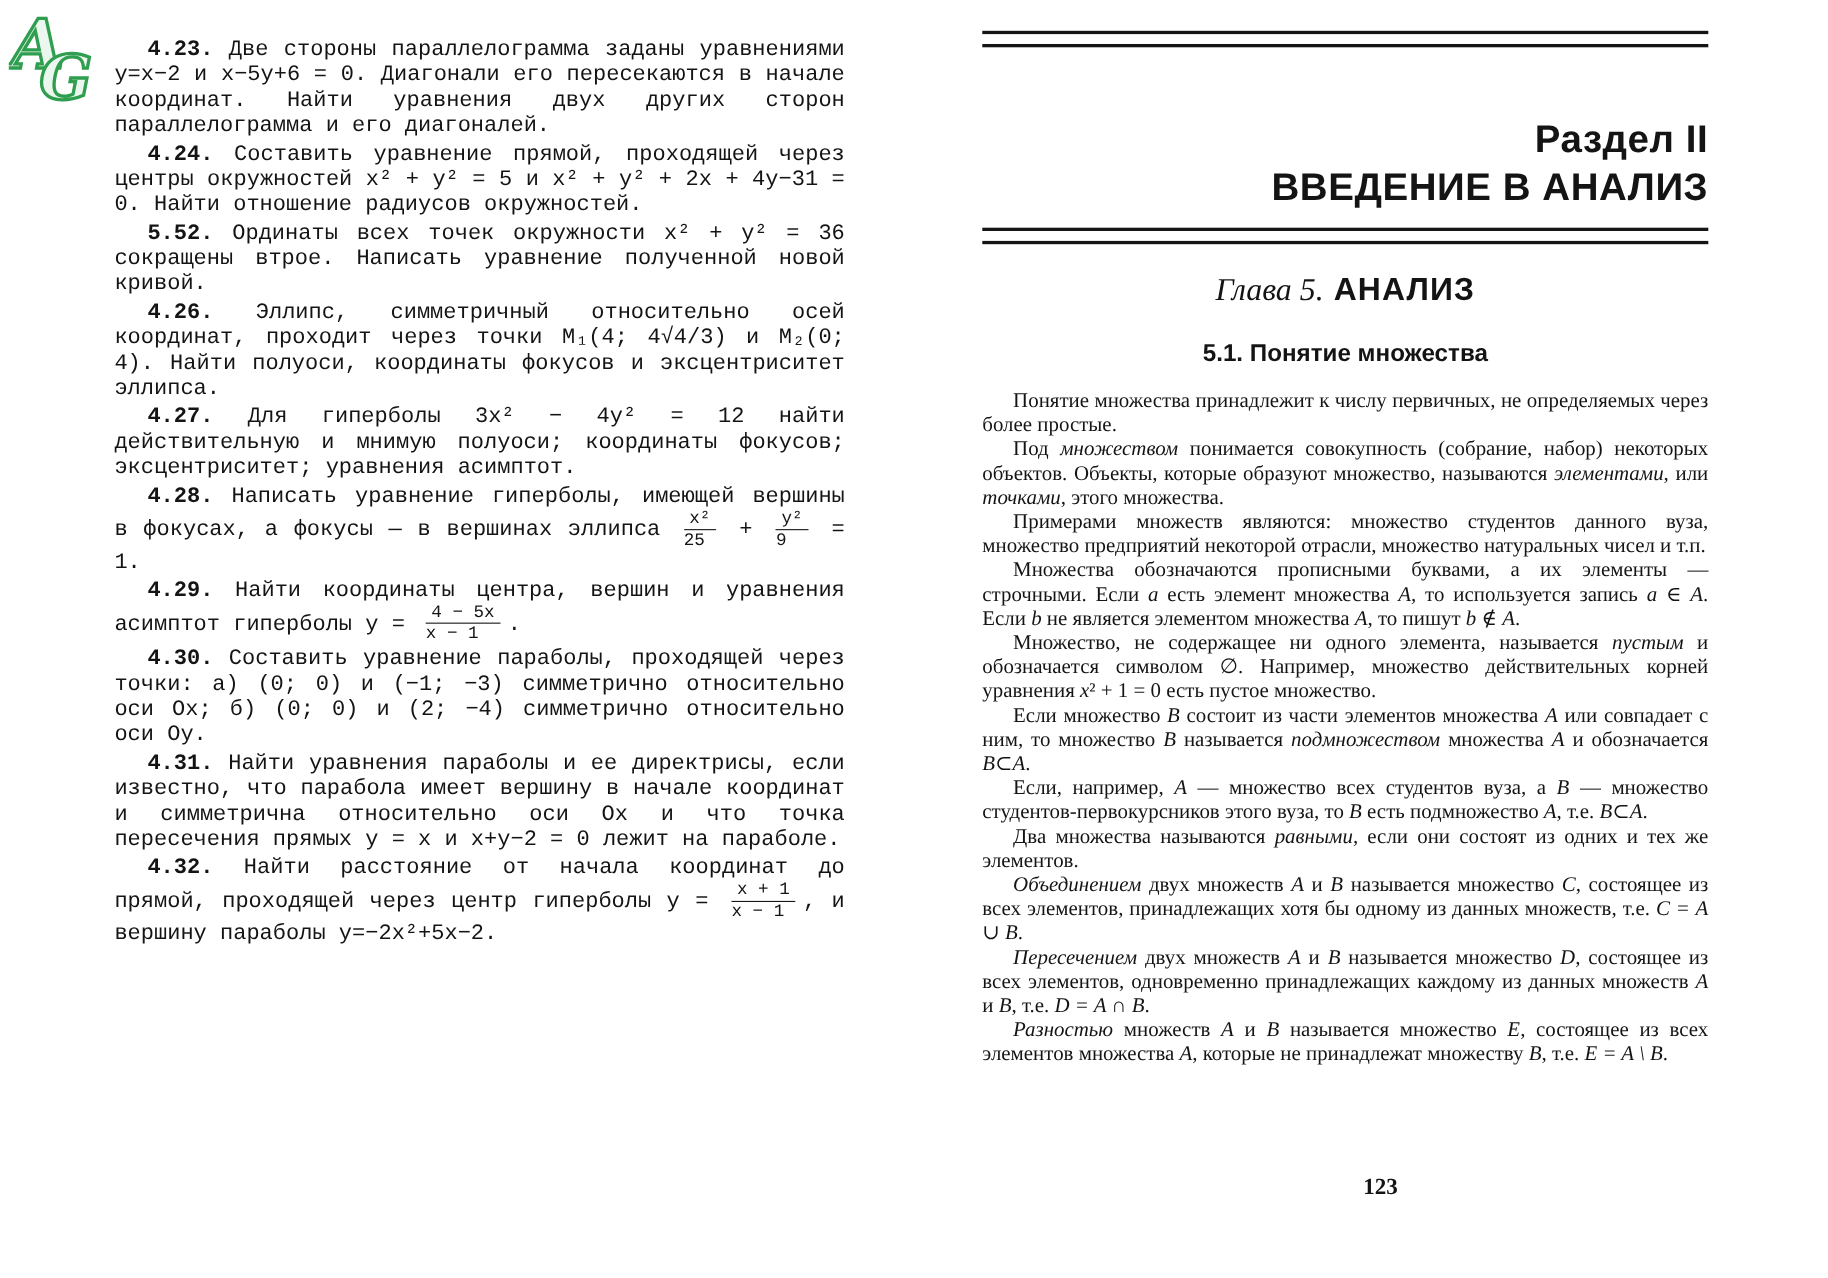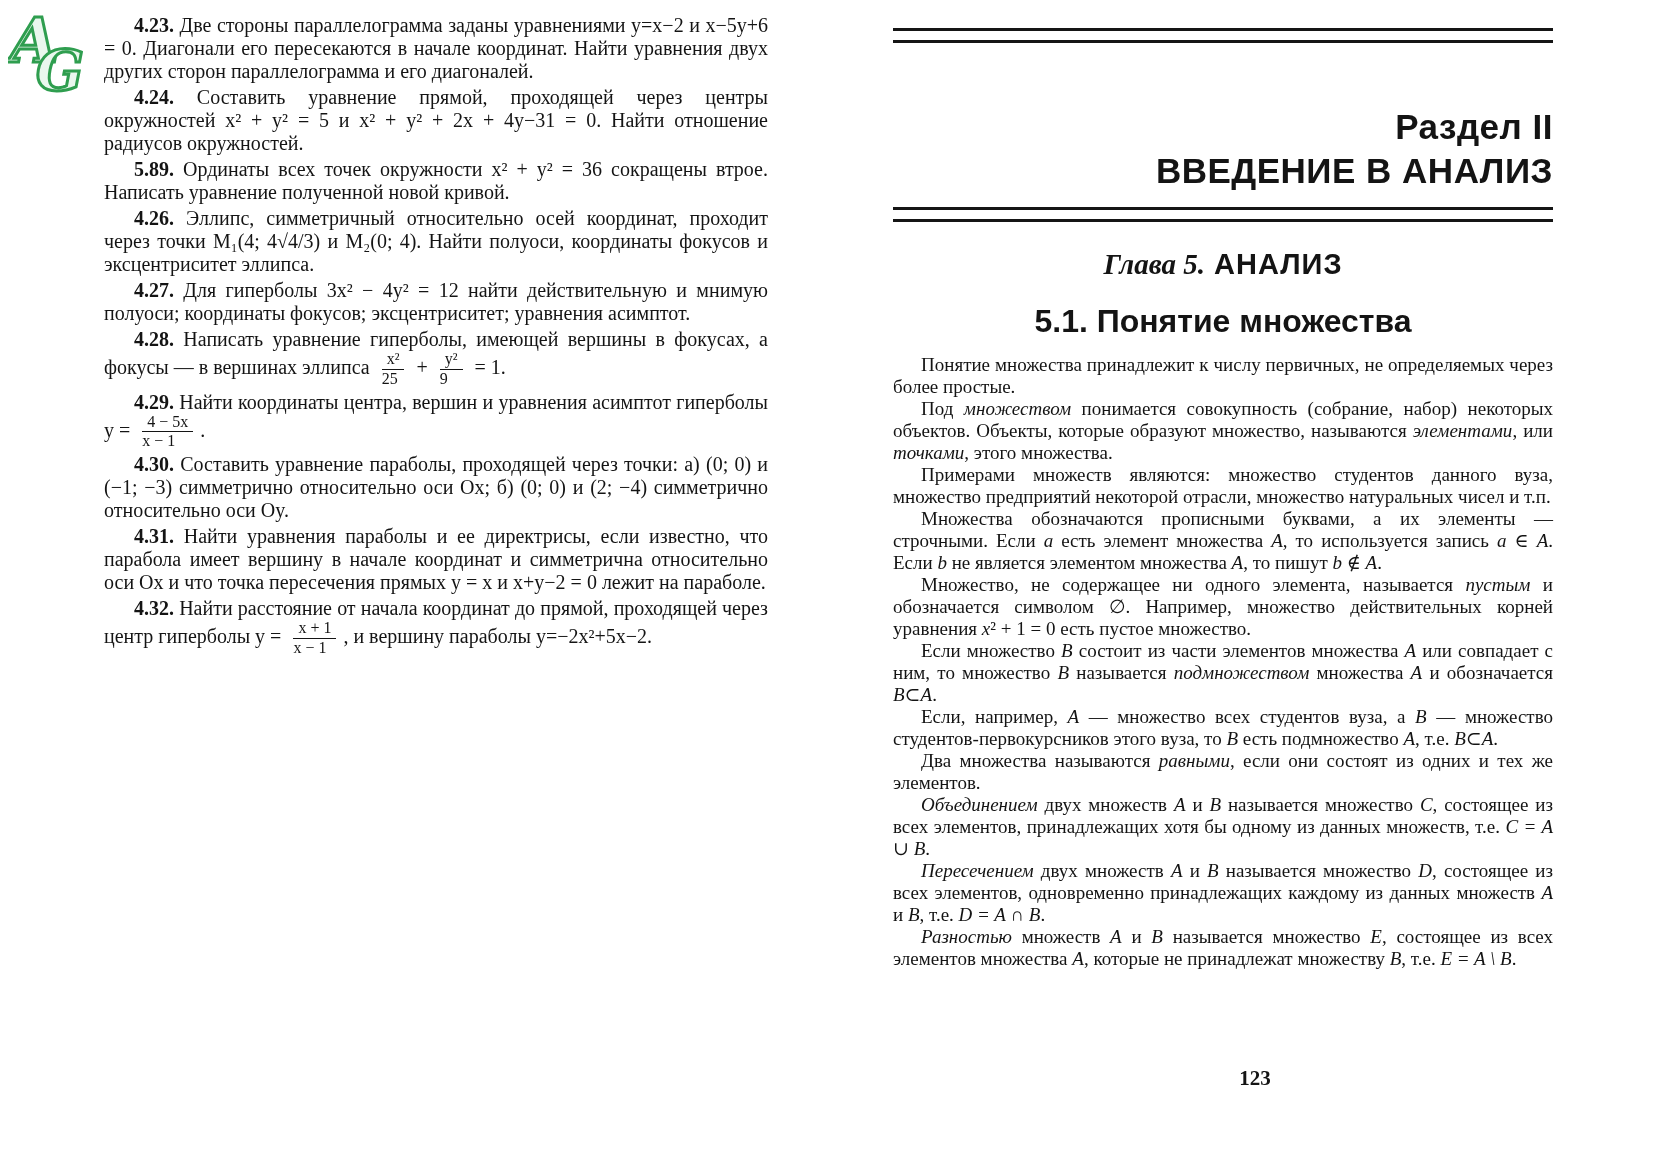--- a/index.html
+++ b/index.html
@@ -9,21 +9,21 @@
     overflow:hidden;
   }
   
   .logo { position:absolute; left:8px; top:2px; }
   .logo text {
     font-family:"DejaVu Serif",serif; font-size:62px; font-style:italic; font-weight:bold;
     fill:#eaf7ee; stroke-width:3px;
   }
   .logo .logo-g { font-size:56px; }
   
-  .left-col  { position:absolute; left:104px; top:14px;  width:664px; }
+  .left-col  { position:absolute; left:104px; top:34px;  width:664px;font-family:Liberation Mono, monospace; }
   .right-col { position:absolute; left:893px; top:24px;  width:660px; }
   
   .prob {
     margin:0 0 3px 0; text-indent:30px; text-align:justify;
     font-size:20px; line-height:23px;
   }
   .prob b { font-weight:bold; }
   .frac {
     display:inline-block; vertical-align:middle; text-align:left;
     text-indent:0; line-height:1.05; margin:0 7px; font-size:16px;
@@ -34,25 +34,25 @@
   .double-rule { border-top:3px solid #151515; border-bottom:3px solid #151515; height:9px; }
   .rule-top { margin:4px 0 0 0; }
   .rule-mid { margin:12px 0 0 0; }
   .sec-line {
     text-align:right; font-family:"Liberation Sans",sans-serif; font-weight:bold;
     font-size:35px; line-height:44px; letter-spacing:0.5px; margin:0;
   }
   .sec-line1 { margin-top:62px; }
   .sec-line2 { margin-bottom:14px; }
   .chapter { text-align:center; font-size:29px; margin:24px 0 0 0; line-height:36px; }
-  .chapter .lbl { font-style:italic; font-weight:bold; }
+  .chapter .lbl { font-style:italic; font-weight:normal; }
   .chapter .name { font-family:"Liberation Sans",sans-serif; font-weight:bold; letter-spacing:1px; }
   .subsec {
     text-align:center; font-family:"Liberation Sans",sans-serif; font-weight:bold;
-    font-size:32px; margin:24px 0 18px 0; line-height:30px;
+    font-size:22px; margin:24px 0 18px 0; line-height:30px;
   }
   
   .body p { margin:0; text-indent:28px; text-align:justify; font-size:19px; line-height:22px; }
   
   .page-num {
     position:absolute; left:925px; width:660px; top:1066px;
     text-align:center; font-size:21px; font-weight:bold;
   }
 </style>
 </head>
@@ -71,21 +71,21 @@
       <b>4.23.</b>
       <span>Две стороны параллелограмма заданы уравнениями y=x−2 и x−5y+6 = 0. Диагонали его пересекаются в начале координат. Найти уравнения двух других сторон параллелограмма и его диагоналей.</span>
     </p>
 
     <p class="prob">
       <b>4.24.</b>
       <span>Составить уравнение прямой, проходящей через центры окружностей x² + y² = 5 и x² + y² + 2x + 4y−31 = 0. Найти отношение радиусов окружностей.</span>
     </p>
 
     <p class="prob">
-      <b>5.89.</b>
+      <b>5.52.</b>
       <span>Ординаты всех точек окружности x² + y² = 36 сокращены втрое. Написать уравнение полученной новой кривой.</span>
     </p>
 
     <p class="prob">
       <b>4.26.</b>
       <span>Эллипс, симметричный относительно осей координат, проходит через точки M₁(4; 4√4/3) и M₂(0; 4). Найти полуоси, координаты фокусов и эксцентриситет эллипса.</span>
     </p>
 
     <p class="prob">
       <b>4.27.</b>

